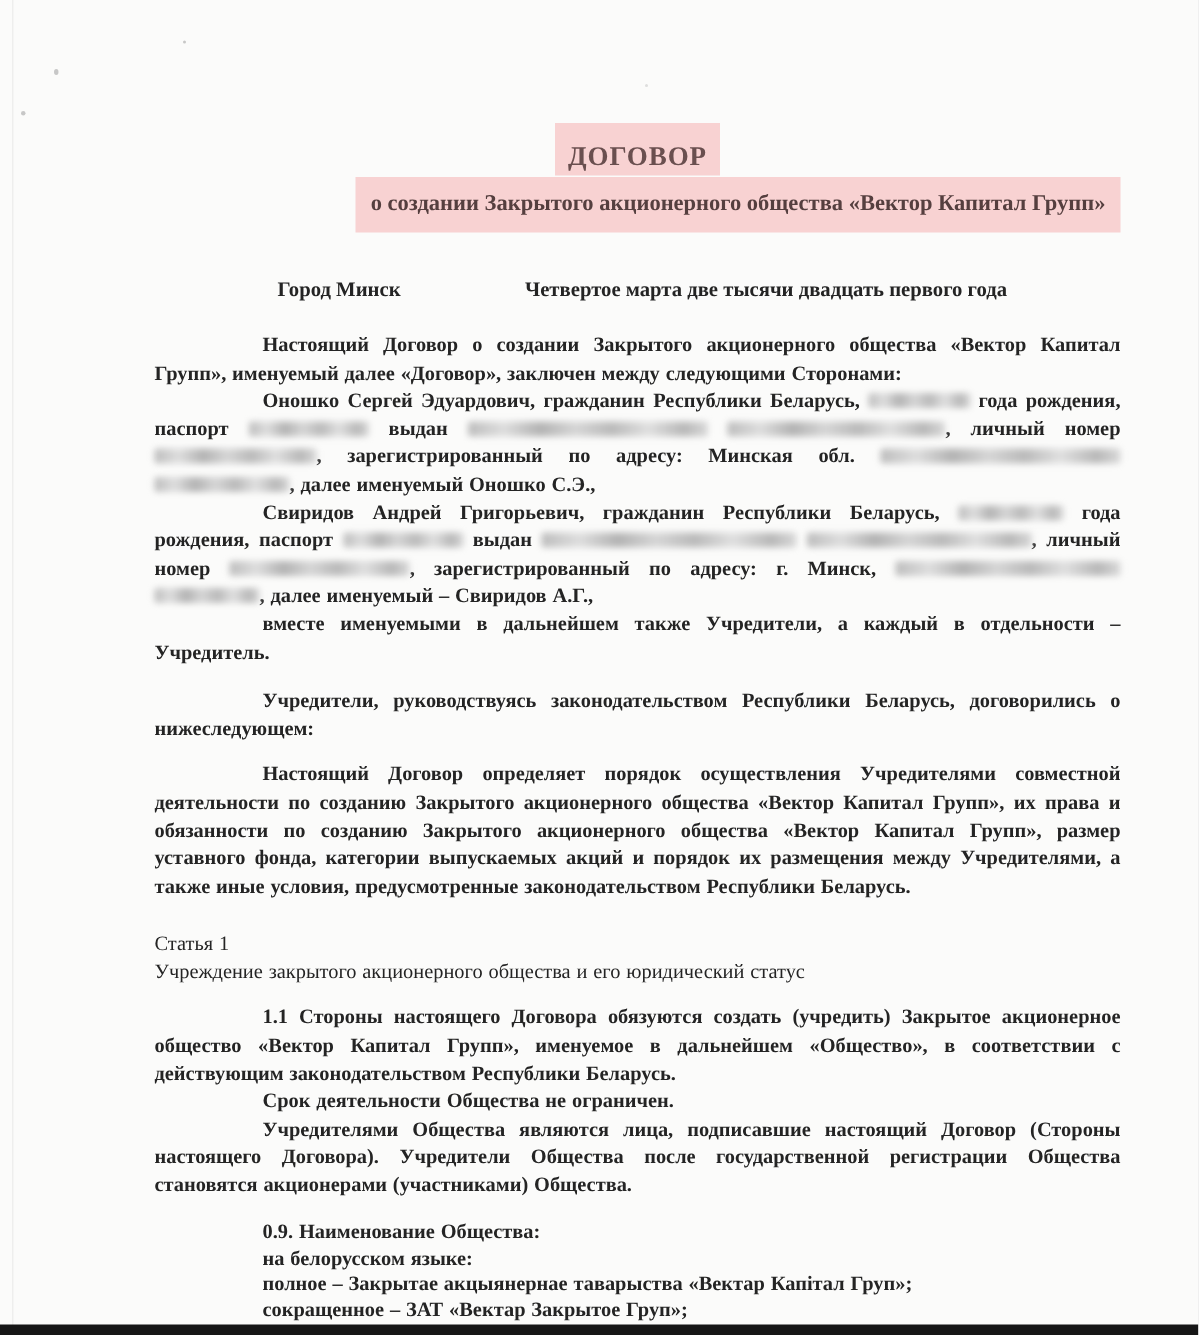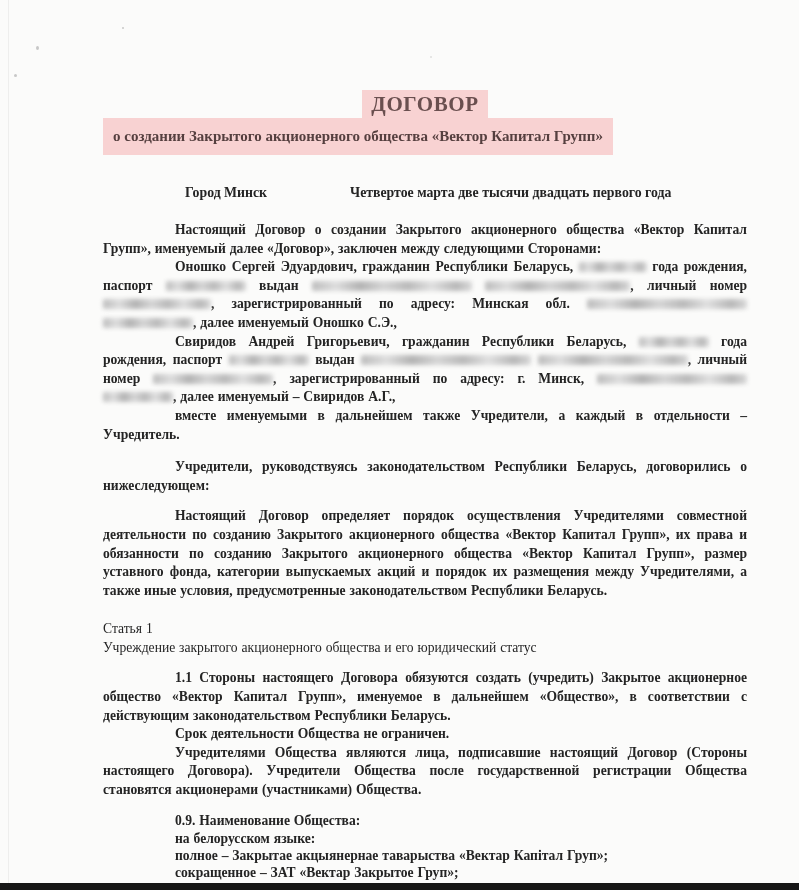--- a/index.html
+++ b/index.html
@@ -12,23 +12,23 @@
   .edge-line { position:absolute; left:8px; top:0; width:1px; height:100%; background:rgba(0,0,0,0.05); }
   .speck { position:absolute; background:#8a8a8a; border-radius:50%; opacity:.45; filter:blur(.5px); }
   .speck.s1 { left:36px; top:46px; width:3px; height:4px; }
   .speck.s2 { left:14px; top:74px; width:3px; height:3px; }
   .speck.s3 { left:122px; top:27px; width:2px; height:2px; }
   .speck.s4 { left:430px; top:56px; width:2px; height:2px; opacity:.25; }
 
   .content { position:absolute; left:103px; top:0; width:644px; }
 
   .title-wrap { text-align:center; padding-top:92px; line-height:24px; }
-  .subtitle-wrap { text-align:left; line-height:30px; }
+  .subtitle-wrap { text-align:right; line-height:30px; }
   .hl { background:#f8d2d2; font-weight:bold; }
-  .doc-title { font-size:21px; letter-spacing:.6px; color:#6a4f4f; padding:2px 9px 3px; }
+  .doc-title { font-size:18px; letter-spacing:.6px; color:#6a4f4f; padding:12px 9px 3px; }
   .doc-subtitle { font-size:15px; color:#553f3f; padding:3px 10px 4px; display:inline-block; }
 
   .cityline { position:relative; margin-top:30px; height:20px; font-weight:bold; font-size:13.8px; }
   .cityline .city { margin-left:82px;text-align:right; }
   .cityline .date { position:absolute; left:247px; top:0; white-space:nowrap; }
 
   .body-blocks p {
     margin:0; font-size:13.6px; line-height:18.6px;
     text-align:justify; word-spacing:.5px;
   }

